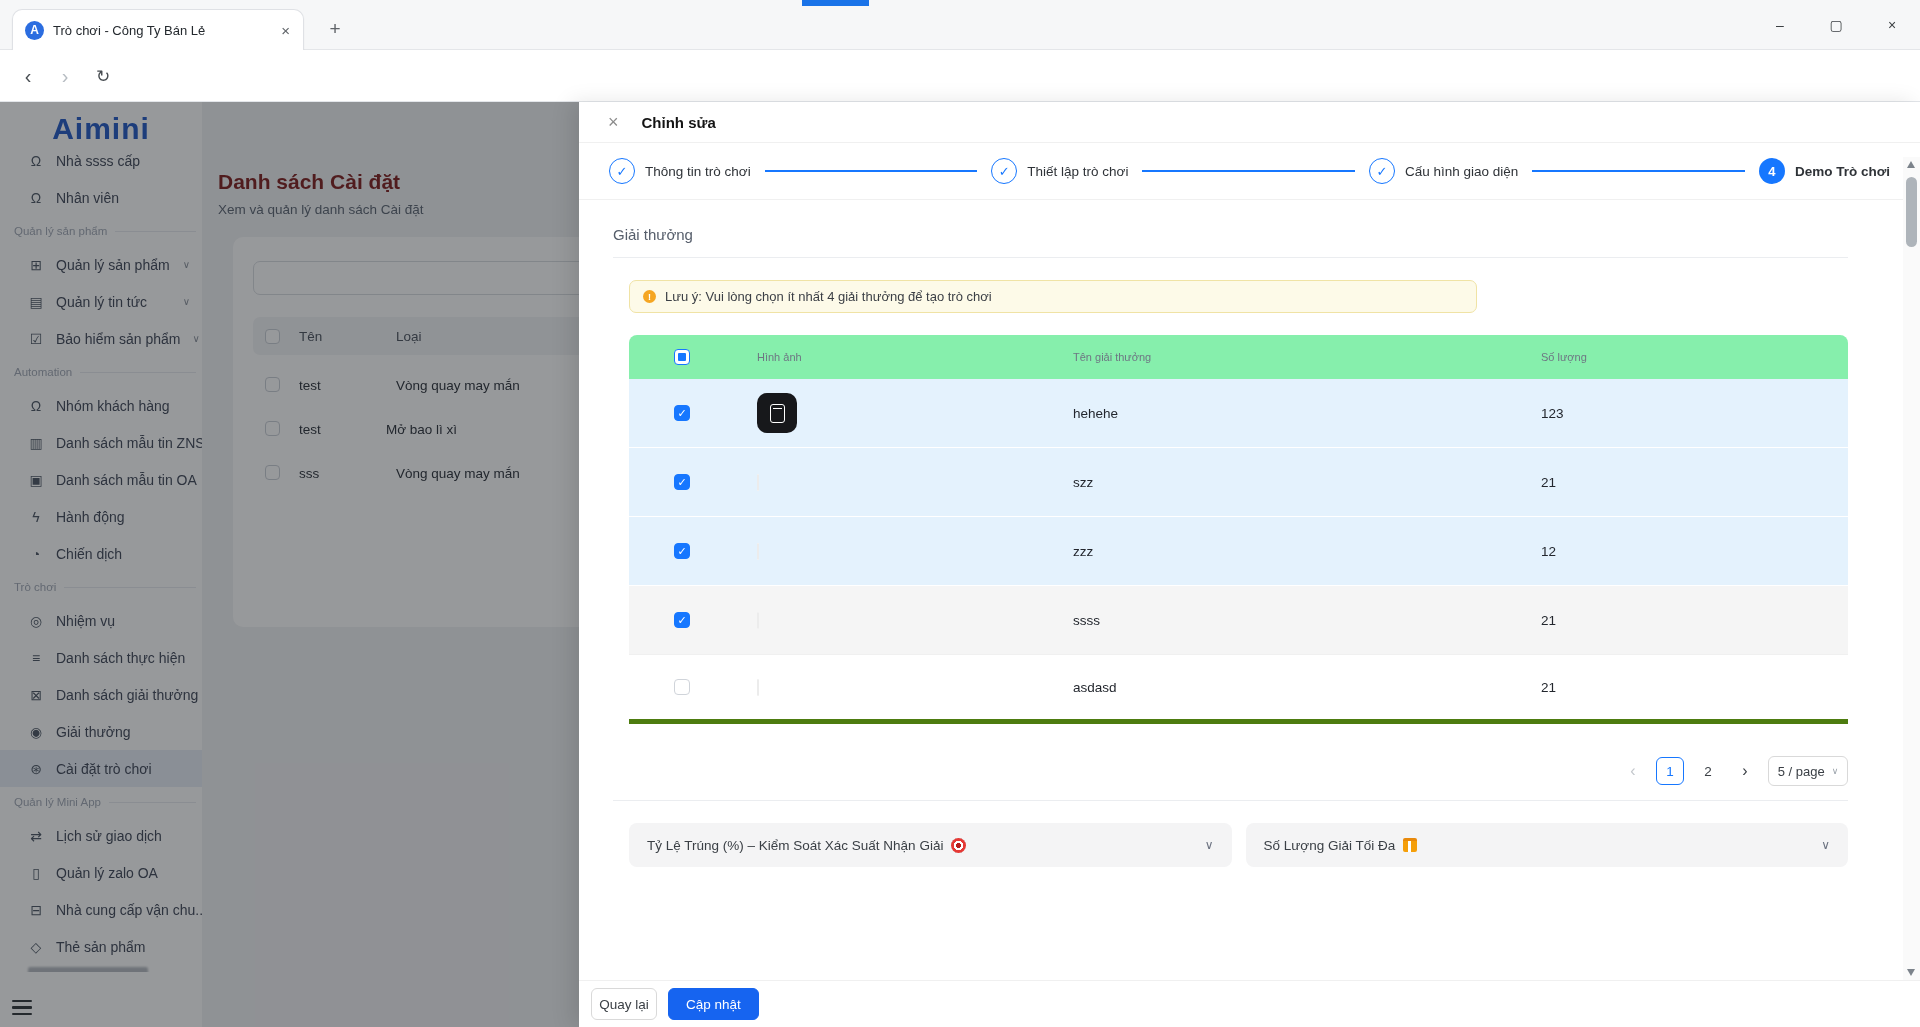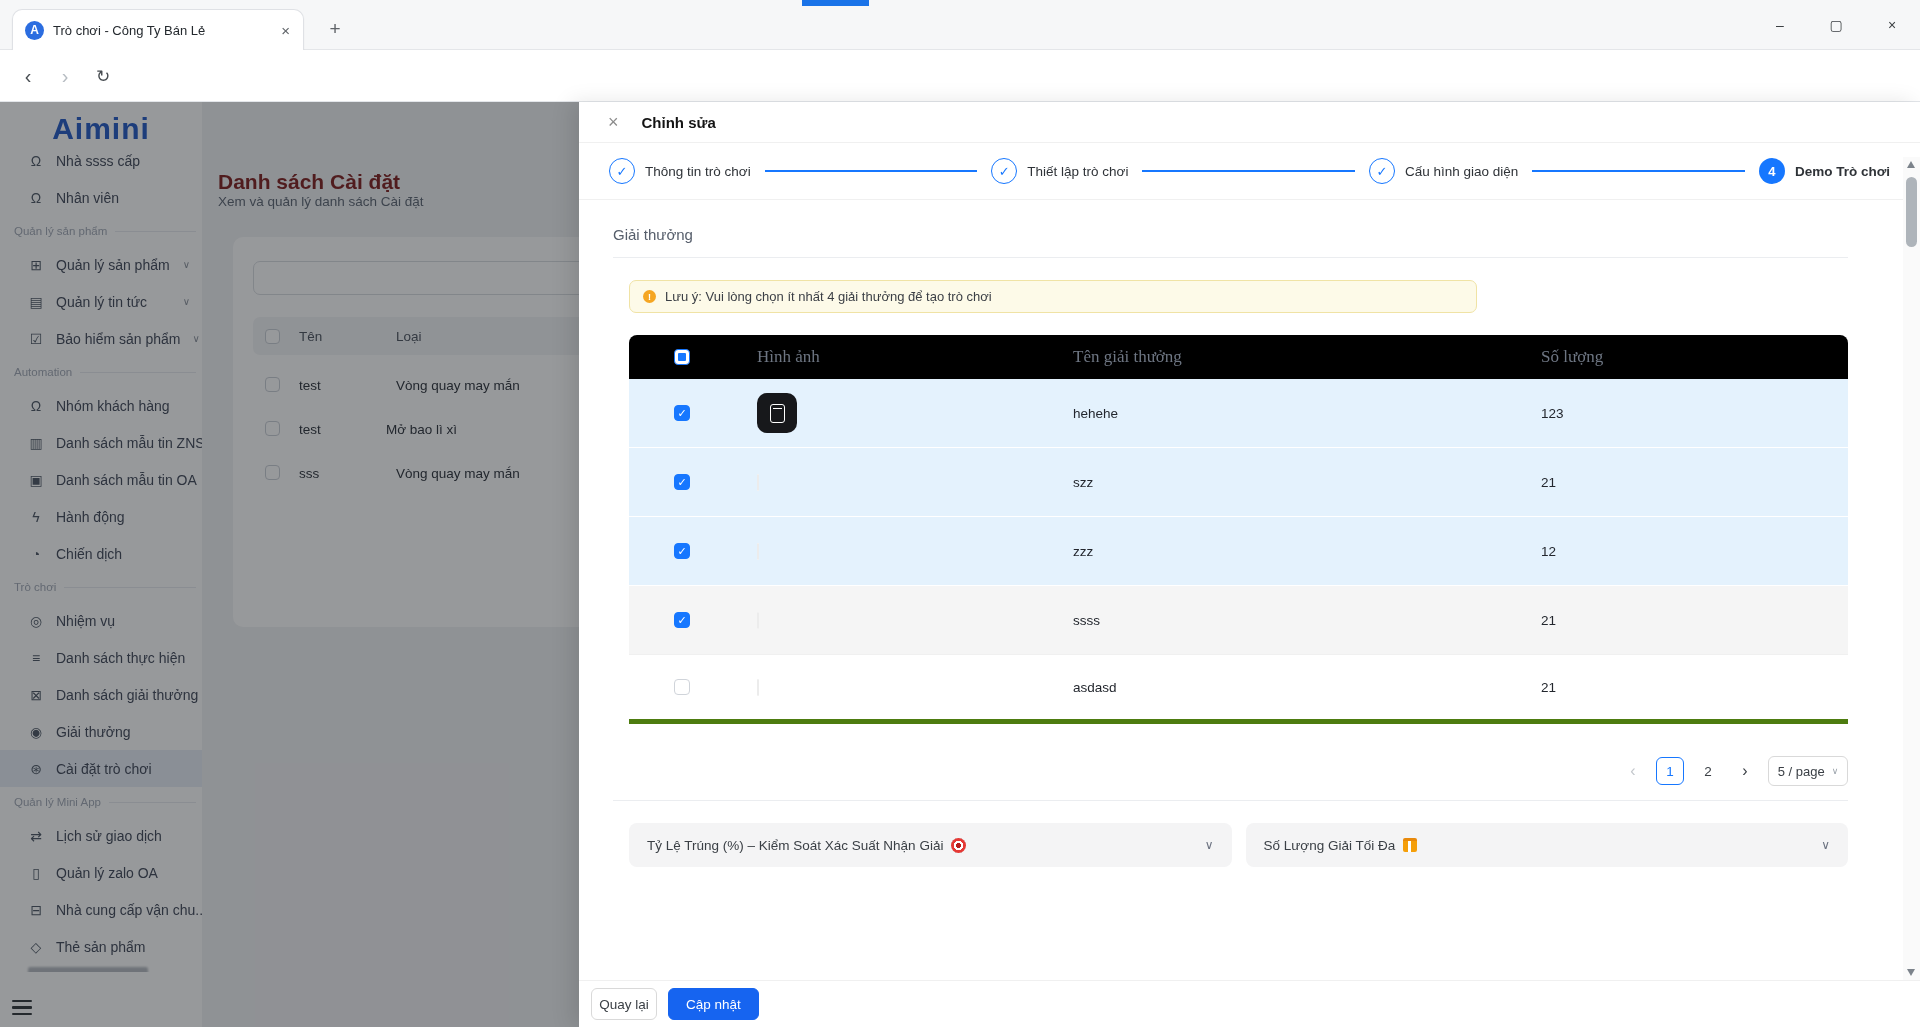--- a/index.html
+++ b/index.html
@@ -43,21 +43,21 @@
   .s-item .chev { margin-left:auto; font-size:10px; color:#8a909b; }
   .s-item.sel { background:#e7edf6; }
   .s-section { height:30px; display:flex; align-items:center; padding-left:14px; gap:8px; color:#a0a7b4; font-size:11.5px; white-space:nowrap; }
   .s-section::after { content:""; flex:1; height:1px; background:#e8eaee; margin-right:6px; }
   .s-trunc { height:12px; margin:2px 28px 0; background:#7b8290; opacity:.55; border-radius:2px; width:120px; filter:blur(1px); }
   .side-hamb { position:absolute; left:12px; bottom:12px; width:20px; display:flex; flex-direction:column; gap:4px; }
   .side-hamb i { height:2.4px; background:#2f3338; border-radius:1px; }
 
   .main { position:absolute; left:202px; top:0; right:0; bottom:0; }
   .pg-title { position:absolute; left:16px; top:68px; font-size:21px; font-weight:bold; color:#7f1d1d;text-align:right; }
-  .pg-sub { position:absolute; left:16px; top:92px; font-size:13.5px; color:#5b6472; }
+  .pg-sub { position:absolute; left:16px; top:100px; font-size:13.5px; color:#5b6472; }
   .card { position:absolute; left:31px; top:135px; right:-20px; height:390px; background:#fff; border-radius:10px; }
   .search-box { position:absolute; left:20px; top:24px; width:640px; height:34px; border:1px solid #d9dce1; border-radius:7px; background:#fff; }
   .bg-thead { position:absolute; left:20px; top:80px; width:740px; height:38px; background:#f3f4f6; border-radius:7px; display:flex; align-items:center; font-size:13.5px; color:#4a515c; }
   .bg-cb { width:15px; height:15px; border:1.4px solid #c9ced5; border-radius:4px; background:#fff; position:absolute; left:12px; }
   .bg-col-ten { position:absolute; left:46px; }
   .bg-col-loai { position:absolute; left:143px; }
   .bg-row { position:absolute; left:20px; width:740px; height:40px; font-size:13.5px; color:#2b3039; }
   .bg-row span { position:absolute; top:50%; transform:translateY(-50%); }
 
   .overlay { position:absolute; inset:0; background:rgba(25,28,34,0.45); }
@@ -78,21 +78,21 @@
 
   .d-body { flex:1 1 auto; position:relative; padding:26px 72px 0 34px; overflow:hidden; }
   .sec-title { font-size:15px; color:#565e6b; }
   .sec-div { height:1px; background:#ebedf0; margin-top:14px; }
   .alert { margin:22px 0 0 16px; width:848px; height:33px; background:#fdfae8; border:1px solid #f0e3a5; border-radius:7px; display:flex; align-items:center; gap:9px; padding:0 13px; }
   .alert-dot { width:13px; height:13px; border-radius:50%; background:#f5a623; color:#fff; font-size:9px; font-weight:bold; display:flex; align-items:center; justify-content:center; flex:0 0 auto; }
   .alert-text { font-size:13px; color:#3b3f45; }
 
   .ptable { margin:22px 0 0 16px; width:1219px; }
   .pt-grid { display:grid; grid-template-columns:100px 330px 470px 1fr; align-items:center; }
-  .pt-head { height:44px; background:#000000; border-radius:8px 8px 0 0; color:#6e7683; font-size:17px;font-family:Liberation Serif, serif; }
+  .pt-head { height:44px; background:#86efac; border-radius:8px 8px 0 0; color:#6e7683; font-size:11px; }
   .pt-row { height:69px; font-size:13.5px; color:#23272e; border-bottom:1px solid #f0f0f0; }
   .pt-row.selblue { background:#e4f2fd; border-bottom:1px solid #fff; }
   .pt-row.selgray { background:#f5f5f5; }
   .pt-row:last-child { border-bottom:5px solid #4d7c0f; }
   .c-check { padding-left:45px; }
   .c-img { padding-left:28px; }
   .c-name { padding-left:14px; }
   .c-qty { padding-left:12px; }
   .cb { width:16px; height:16px; border-radius:4px; border:1.5px solid #d0d4da; background:#fff; display:flex; align-items:center; justify-content:center; }
   .cb.on { background:#1677ff; border-color:#1677ff; color:#fff; font-size:11px; }

